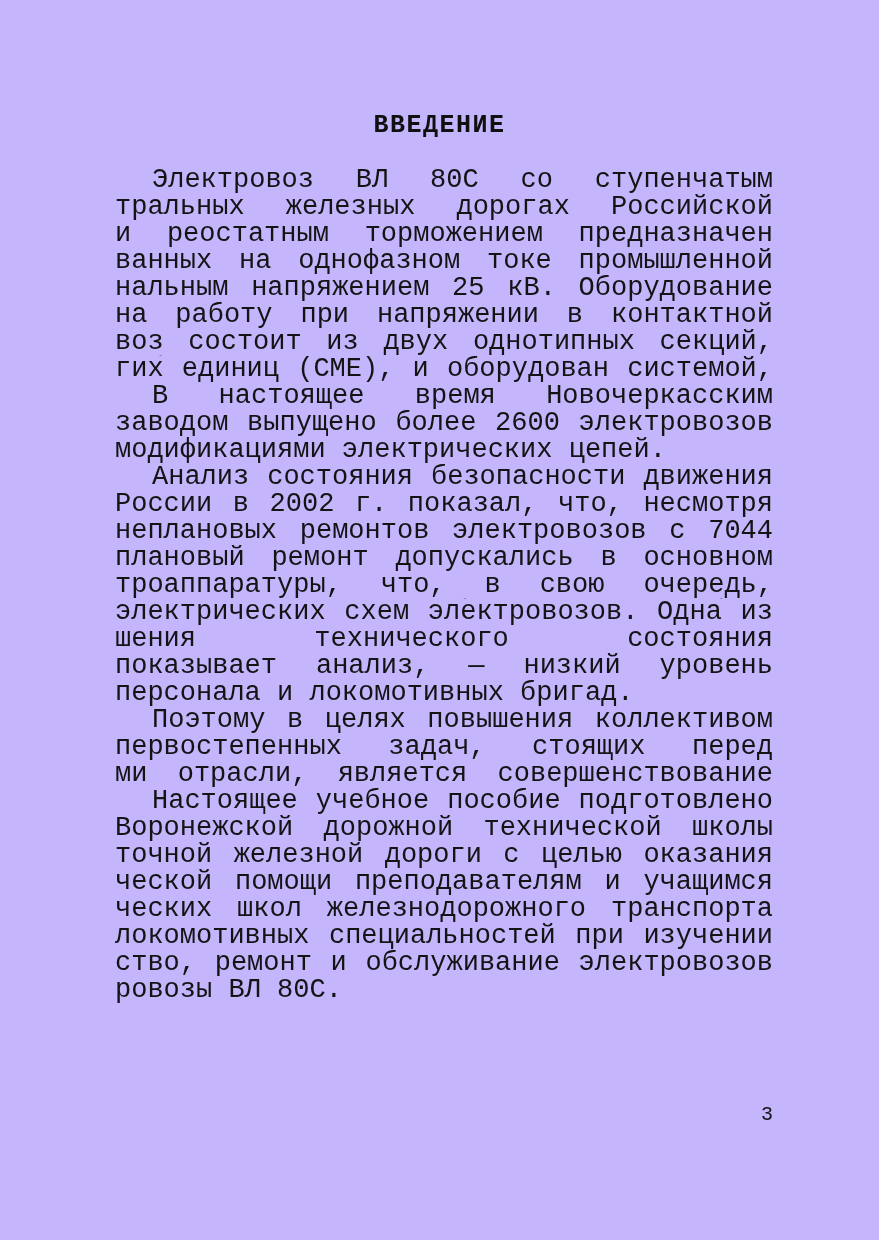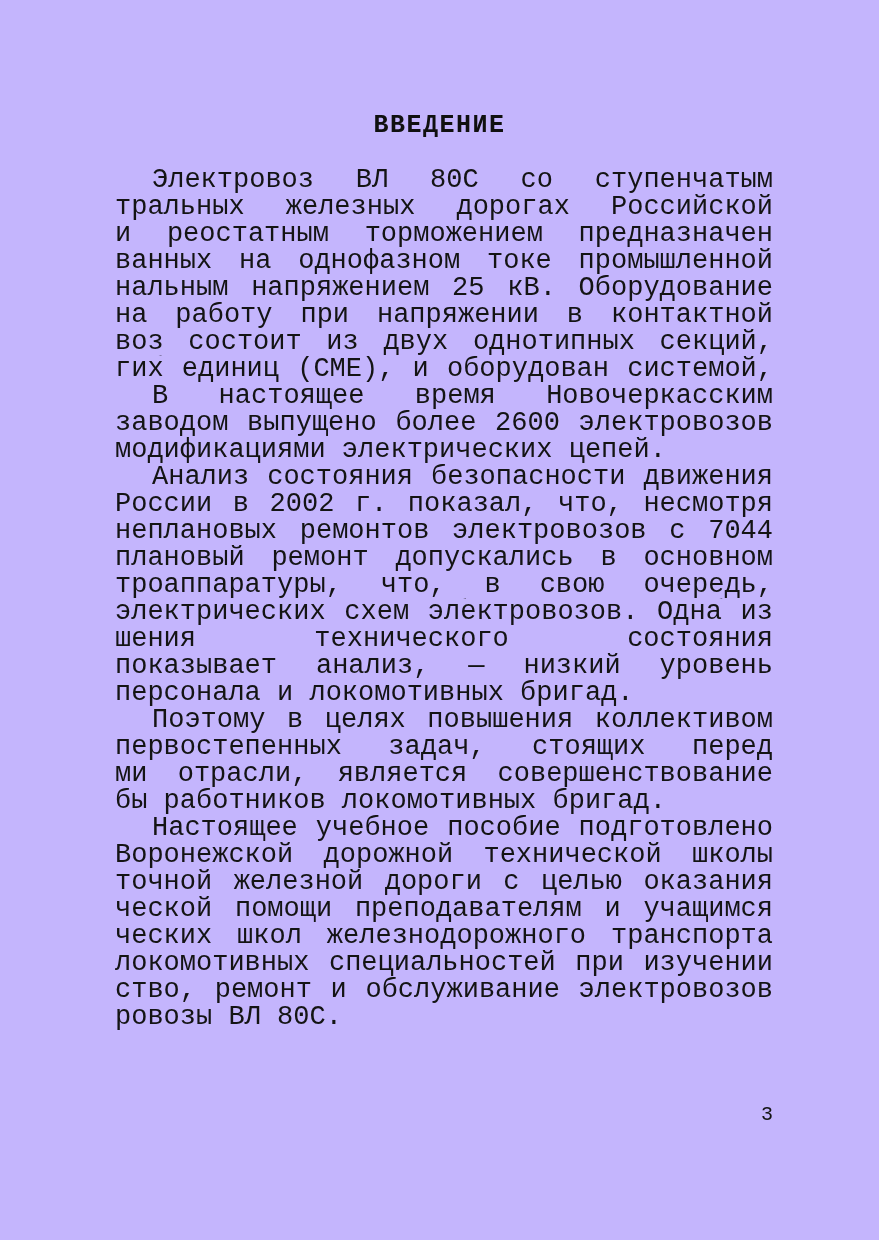--- a/index.html
+++ b/index.html
@@ -91,21 +91,20 @@
         <div class="line">троаппаратуры, что, в свою очередь, приводило к сбою в работе</div>
         <div class="line">электрических схем электровозов. Одна из основных причин ухуд-</div>
         <div class="line">шения технического состояния электровозного парка в 2002 г., как</div>
         <div class="line">показывает анализ, — низкий уровень квалификации ремонтного</div>
         <div class="line last">персонала и локомотивных бригад.</div>
       </div>
       <div class="paragraph">
         <div class="line first">Поэтому в целях повышения коллективом движения одной из</div>
         <div class="line">первостепенных задач, стоящих перед локомотивными хозяйства-</div>
         <div class="line">ми отрасли, является совершенствование формы технической уче-</div>
-        <div class="line last">бы работников локомотивных бригад.</div>
       </div>
       <div class="paragraph">
         <div class="line first">Настоящее учебное пособие подготовлено коллективом авторов</div>
         <div class="line">Воронежской дорожной технической школы машинистов Юго-Вос-</div>
         <div class="line">точной железной дороги  с целью оказания методической и практи-</div>
         <div class="line">ческой помощи преподавателям и учащимся техникумов и техни-</div>
         <div class="line">ческих школ железнодорожного транспорта применительно для</div>
         <div class="line">локомотивных специальностей при изучении предмета «Устрой-</div>
         <div class="line">ство, ремонт и обслуживание электровозов переменного тока», а</div>
         <div class="line last">ровозы ВЛ 80С.</div>

